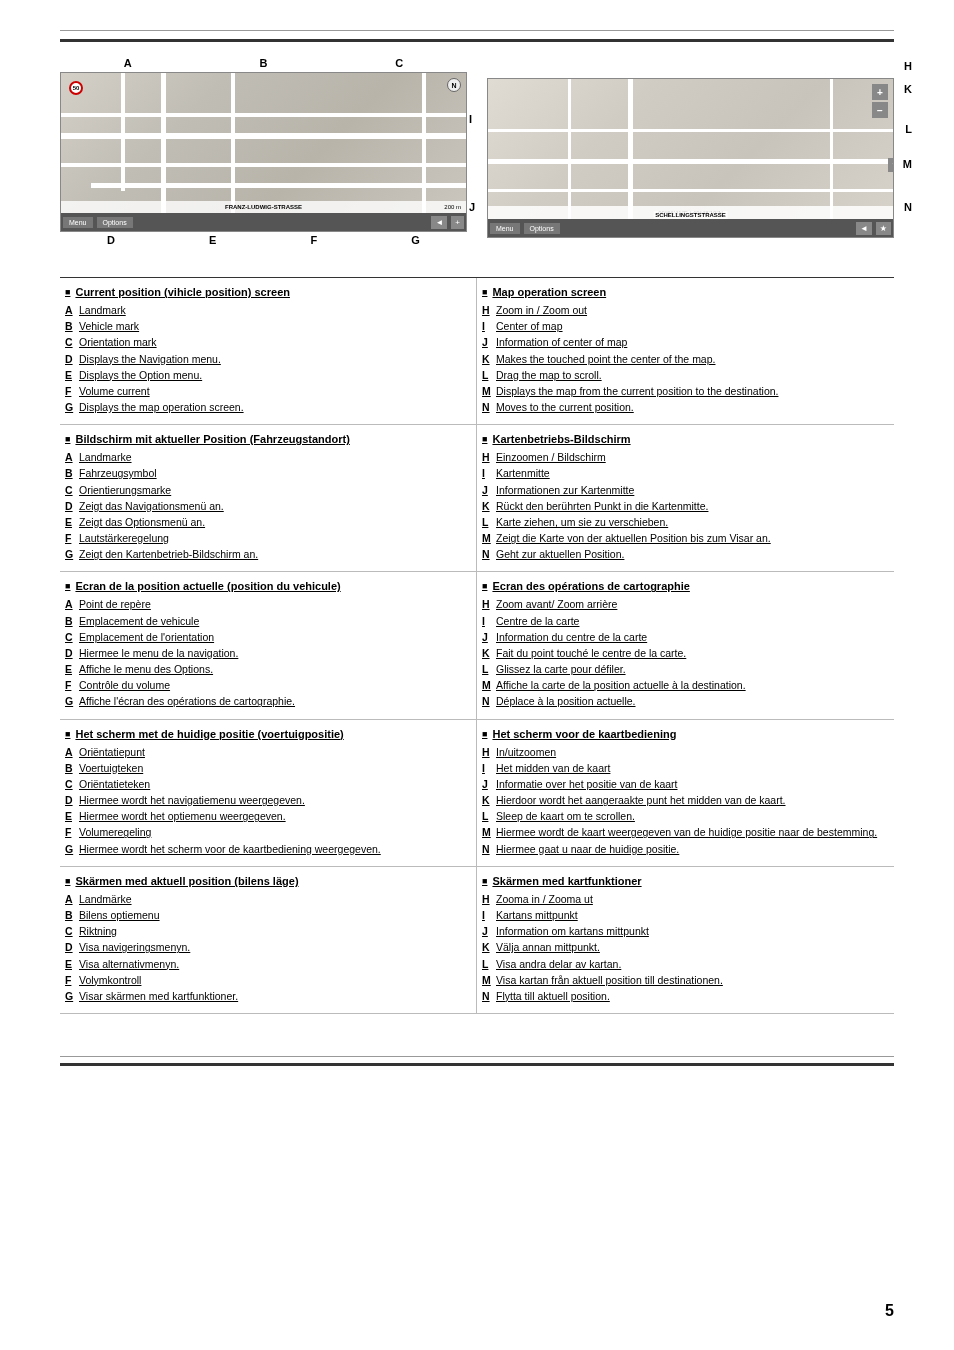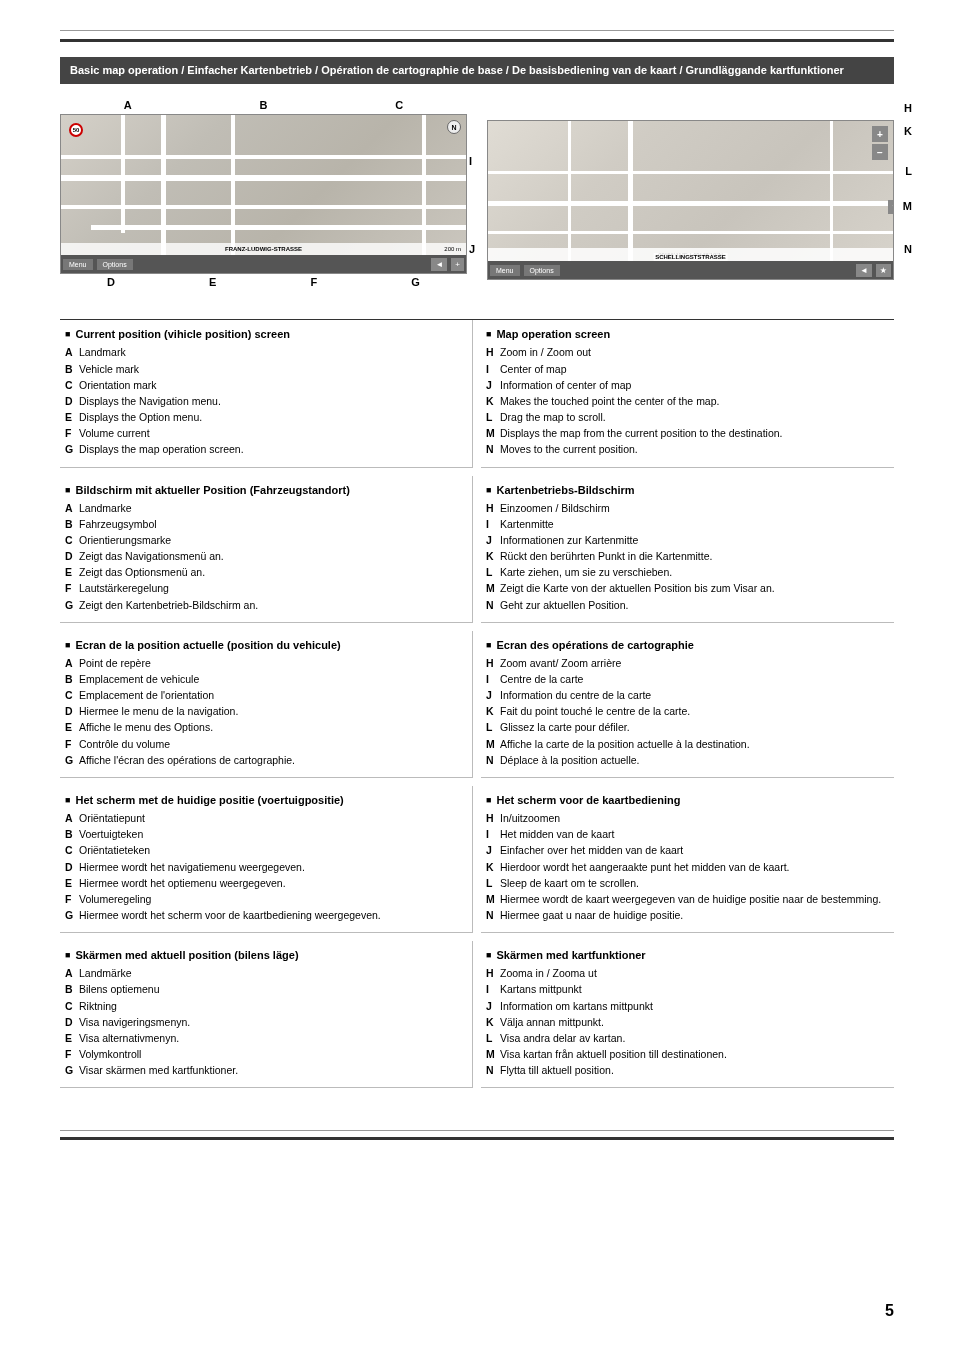--- a/index.html
+++ b/index.html
@@ -63,22 +63,23 @@
     }
     
     .letter-label {
       font-weight: bold;
       font-size: 11px;
     }
     
     .sections-grid {
       display: grid;
       grid-template-columns: 1fr 1fr;
-      gap: 8px;
+      gap: 0;
       border-top: 1px solid #333;
+      text-decoration: underline;
     }
     .section-block {
       padding: 8px 5px;
       border-bottom: 1px solid #bbb;
     }
     .section-block:nth-child(odd) {
       border-right: 1px solid #bbb;
     }
     .section-title {
       font-weight: bold;
@@ -219,23 +220,20 @@
   </style>
 </head>
 <body>
 
 <div class="page">
 
   <div class="top-line"></div>
   <div style="height:6px;"></div>
   <div class="top-line2"></div>
 
-  <div class="header-box">
-    <span>Basic map operation / Einfacher Kartenbetrieb / Opération de cartographie de base / De basisbediening van de kaart / Grundläggande kartfunktioner</span>
-  </div>
 
   <div class="maps-row">
 
     <div class="map-container">
 
       <div style="display:flex; justify-content:space-around; padding-bottom:3px;">
         <span class="letter-label">A</span>
         <span class="letter-label">B</span>
         <span class="letter-label">C</span>
       </div>
@@ -555,21 +553,21 @@
         <div class="item-row">
           <span class="item-letter">H</span>
           <span class="item-text">In/uitzoomen</span>
         </div>
         <div class="item-row">
           <span class="item-letter">I</span>
           <span class="item-text">Het midden van de kaart</span>
         </div>
         <div class="item-row">
           <span class="item-letter">J</span>
-          <span class="item-text">Einfacher over het midden van de kaart</span>
+          <span class="item-text">Informatie over het positie van de kaart</span>
         </div>
         <div class="item-row">
           <span class="item-letter">K</span>
           <span class="item-text">Hierdoor wordt het aangeraakte punt het midden van de kaart.</span>
         </div>
         <div class="item-row">
           <span class="item-letter">L</span>
           <span class="item-text">Sleep de kaart om te scrollen.</span>
         </div>
         <div class="item-row">

